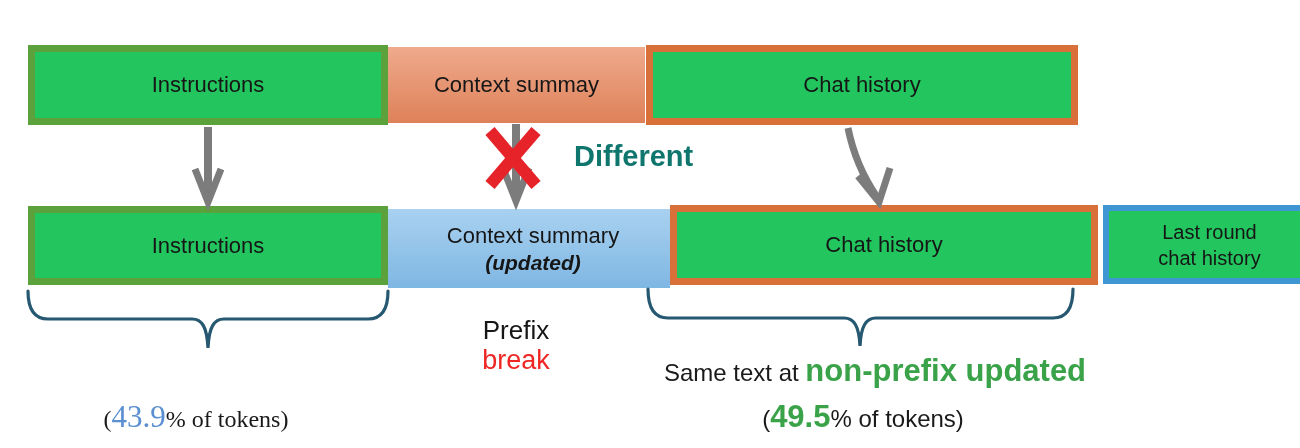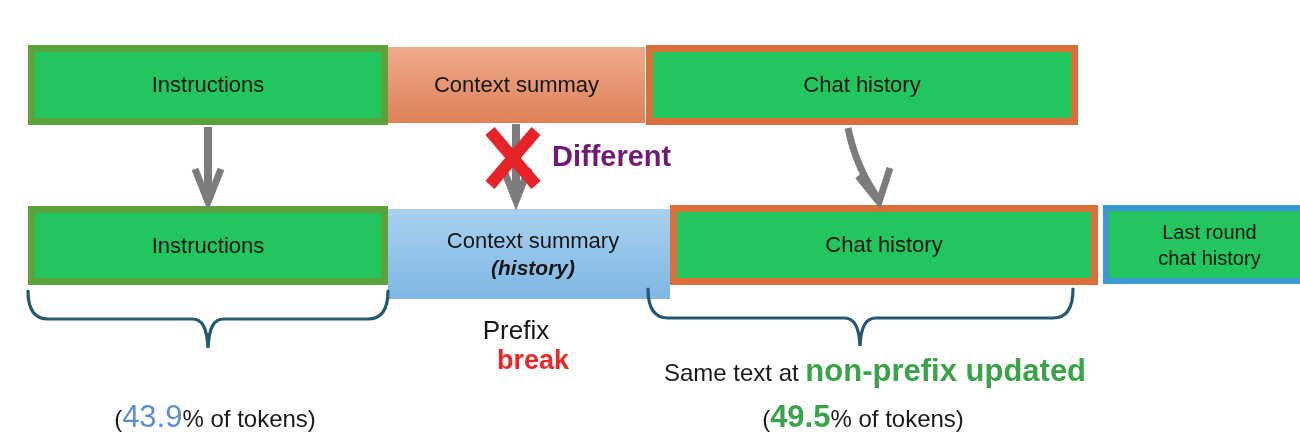--- a/index.html
+++ b/index.html
@@ -11,31 +11,31 @@
        text-align:center;font-size:22px;color:#161616;background:#22c55e;}
   .border-green{border:7px solid #5BA23C;}
   .border-orange{border:7px solid #D9703A;}
   .border-blue{border:6px solid #3E96D2;}
   .fill-salmon{background:linear-gradient(to bottom,#EFAA8D,#DE8158);}
   .fill-blue{background:linear-gradient(to bottom,#A9D1F0,#7FB7E3);flex-direction:column;line-height:27px;}
   .r1-instructions{left:28px;top:45px;width:360px;height:80px;}
   .r1-context{left:388px;top:47px;width:257px;height:76px;justify-content:center;}
   .r1-chat{left:646px;top:45px;width:432px;height:80px;}
   .r2-instructions{left:28px;top:206px;width:360px;height:79px;}
-  .r2-context{left:388px;top:209px;width:282px;height:90px;padding-left:8px;}
+  .r2-context{left:388px;top:209px;width:282px;height:79px;padding-left:8px;}
   .r2-chat{left:670px;top:205px;width:428px;height:80px;}
   .r2-last{left:1103px;top:205px;width:213px;height:79px;font-size:20px;line-height:26px;}
   .updated{font-weight:bold;font-style:italic;font-size:21px;}
   svg.overlay{position:absolute;left:0;top:0;pointer-events:none;}
   .ann{position:absolute;white-space:nowrap;}
-  .different{left:552px;top:140px;font-size:29px;font-weight:bold;color:#701a75;}
+  .different{left:574px;top:140px;font-size:29px;font-weight:bold;color:#0f766e;}
   .prefix{left:516px;top:315px;transform:translateX(-50%);font-size:26px;color:#161616;}
-  .break{left:516px;top:345px;transform:translateX(-50%);font-size:27px;font-weight:bold;color:#EE2724;margin-left:17px;}
+  .break{left:516px;top:345px;transform:translateX(-50%);font-size:27px;font-weight:normal;color:#EE2724;}
   .prompt-line{left:213px;top:353px;transform:translateX(-50%);font-size:24px;}
-  .pct-line-left{left:215px;top:399px;transform:translateX(-50%);font-size:24px;}
+  .pct-line-left{left:196px;top:399px;transform:translateX(-50%);font-size:24px;font-family:Liberation Serif, serif;}
   .same-line{left:875px;top:353px;transform:translateX(-50%);font-size:24px;}
   .pct-line-right{left:863px;top:399px;transform:translateX(-50%);font-size:24px;}
   .blue-big{color:#5A8FD1;font-weight:bold;font-size:31px;}
   .blue-num{color:#5A8FD1;font-size:31px;}
   .green-big{color:#3AA349;font-weight:bold;font-size:31px;}
 </style>
 </head>
 <body>
 
 <div class="canvas">
@@ -48,21 +48,21 @@
   </div>
   <div class="box border-orange r1-chat">
     <span>Chat history</span>
   </div>
 
   <div class="box border-green r2-instructions">
     <span>Instructions</span>
   </div>
   <div class="box fill-blue r2-context">
     <span>Context summary</span>
-    <span class="updated">(history)</span>
+    <span class="updated">(updated)</span>
   </div>
   <div class="box border-orange r2-chat">
     <span>Chat history</span>
   </div>
   <div class="box border-blue r2-last">
     <span>
       <span>Last round</span><br>
       <span>chat history</span>
     </span>
   </div>

